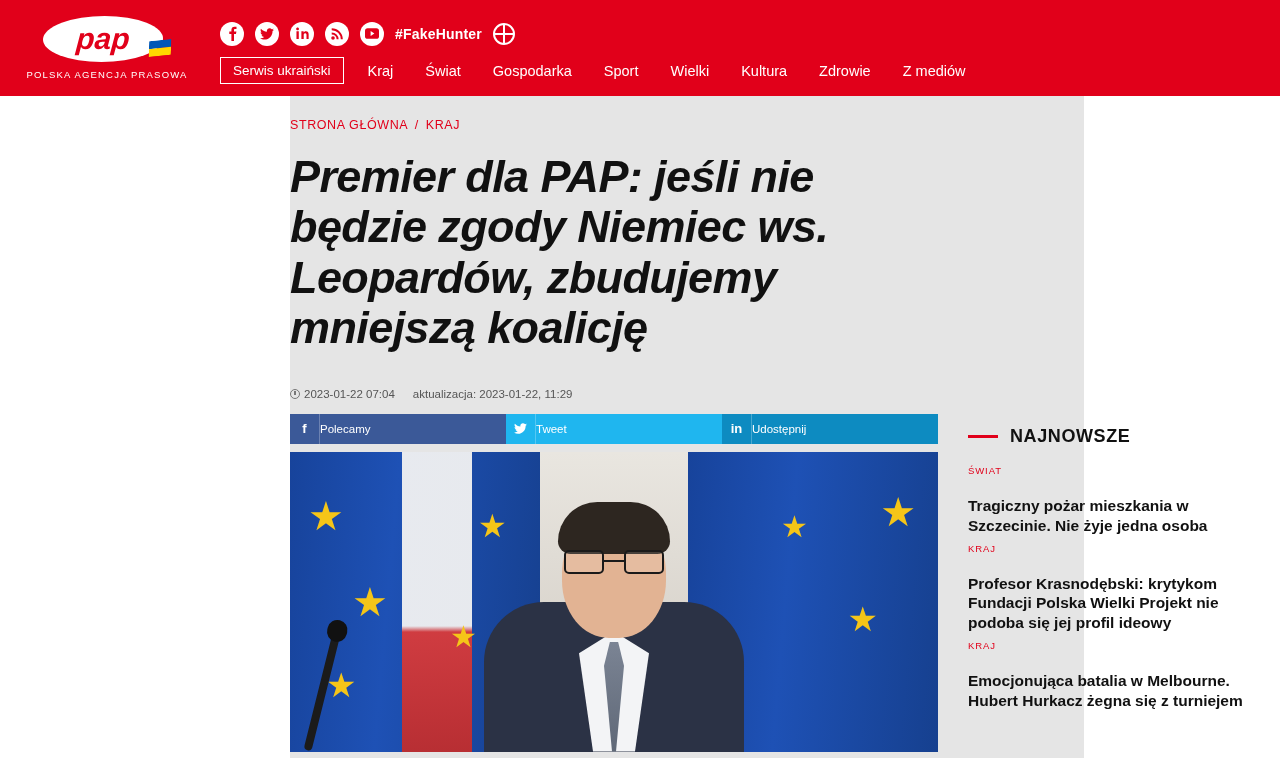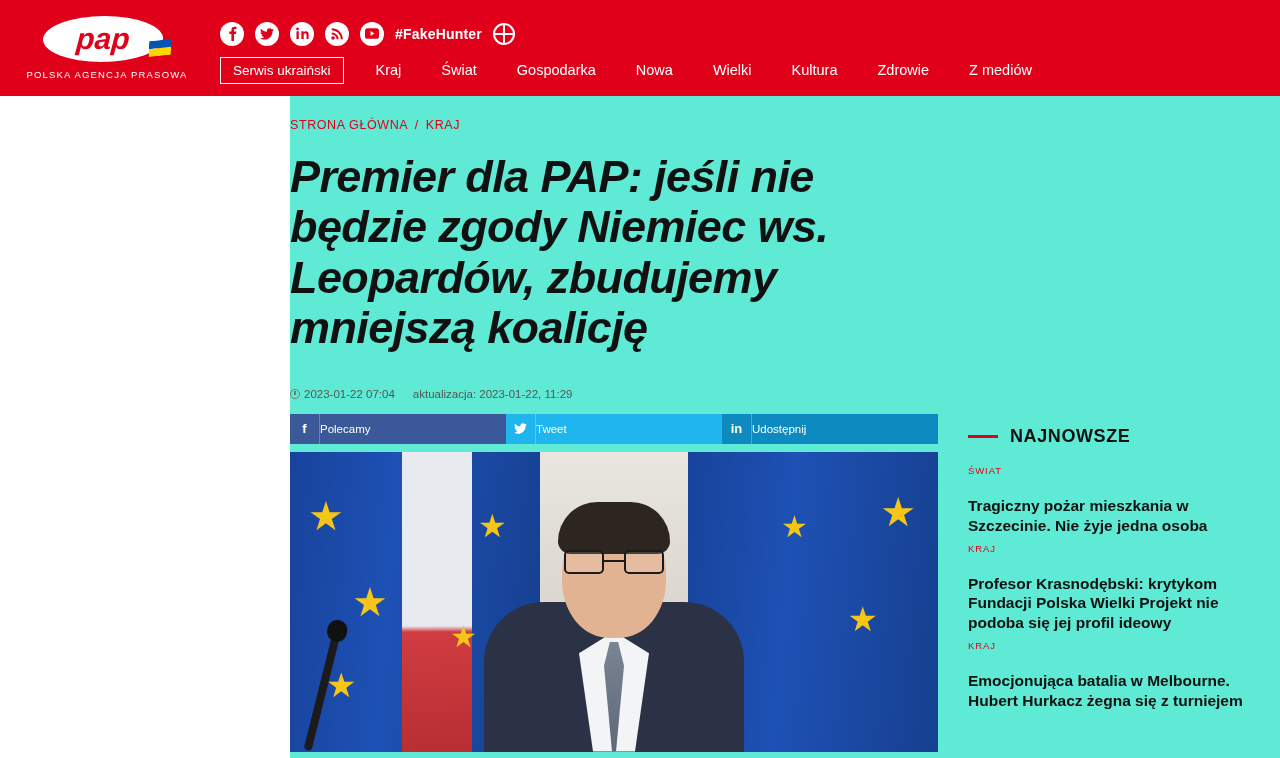--- a/index.html
+++ b/index.html
@@ -118,44 +118,44 @@
   .globe::after {
     content: "";
     position: absolute;
     top: 50%; left: 0; right: 0;
     height: 2px; margin-top: -1px;
     background: #ffffff;
   }
 
   .nav-row {
     display: flex;
-    align-items: flex-start;
-    gap: 8px;
+    align-items: flex-end;
+    gap: 0px;
     margin-top: 6px;
   }
   .nav-item {
     color: #ffffff;
     font-size: 14.5px;
     padding: 5px 16px;
     white-space: nowrap;
     cursor: pointer;
   }
   .nav-item.boxed {
     border: 1px solid #ffffff;
     padding: 5px 12px;
     margin-right: 8px;
     font-size: 13.5px;
   }
 
   
   .page {
     position: relative;
-    width: 1280px;
+    width: 1084px;
     height: 662px;
-    background: #5eead4;
+    background: #e5e5e5;
   }
   .content {
     position: absolute;
     left: 290px;
     top: 22px;
     width: 650px;
   }
   .breadcrumb {
     font-size: 12.5px;
     letter-spacing: 0.6px;
@@ -409,21 +409,21 @@
       </div>
       <div class="fakehunter">#FakeHunter</div>
       <div class="globe"></div>
     </div>
 
     <div class="nav-row">
       <div class="nav-item boxed">Serwis ukraiński</div>
       <div class="nav-item">Kraj</div>
       <div class="nav-item">Świat</div>
       <div class="nav-item">Gospodarka</div>
-      <div class="nav-item">Nowa</div>
+      <div class="nav-item">Sport</div>
       <div class="nav-item">Wielki</div>
       <div class="nav-item">Kultura</div>
       <div class="nav-item">Zdrowie</div>
       <div class="nav-item">Z mediów</div>
     </div>
   </div>
 </div>
 
 <div class="page">
   <div class="gutter-left"></div>

